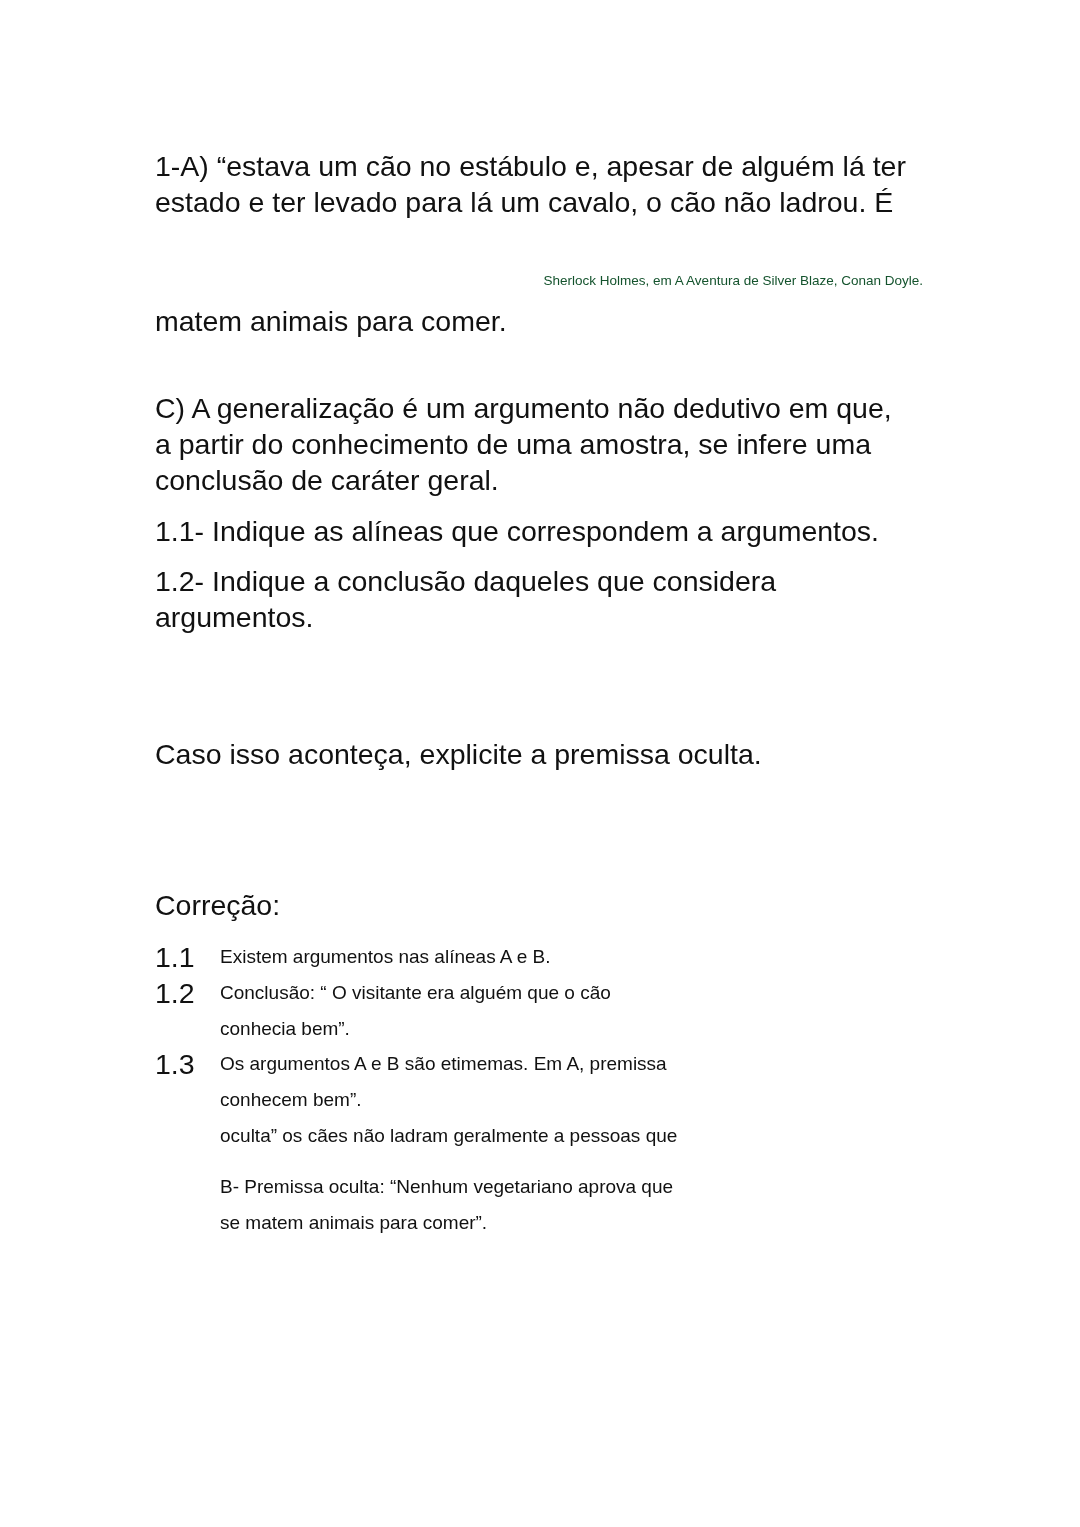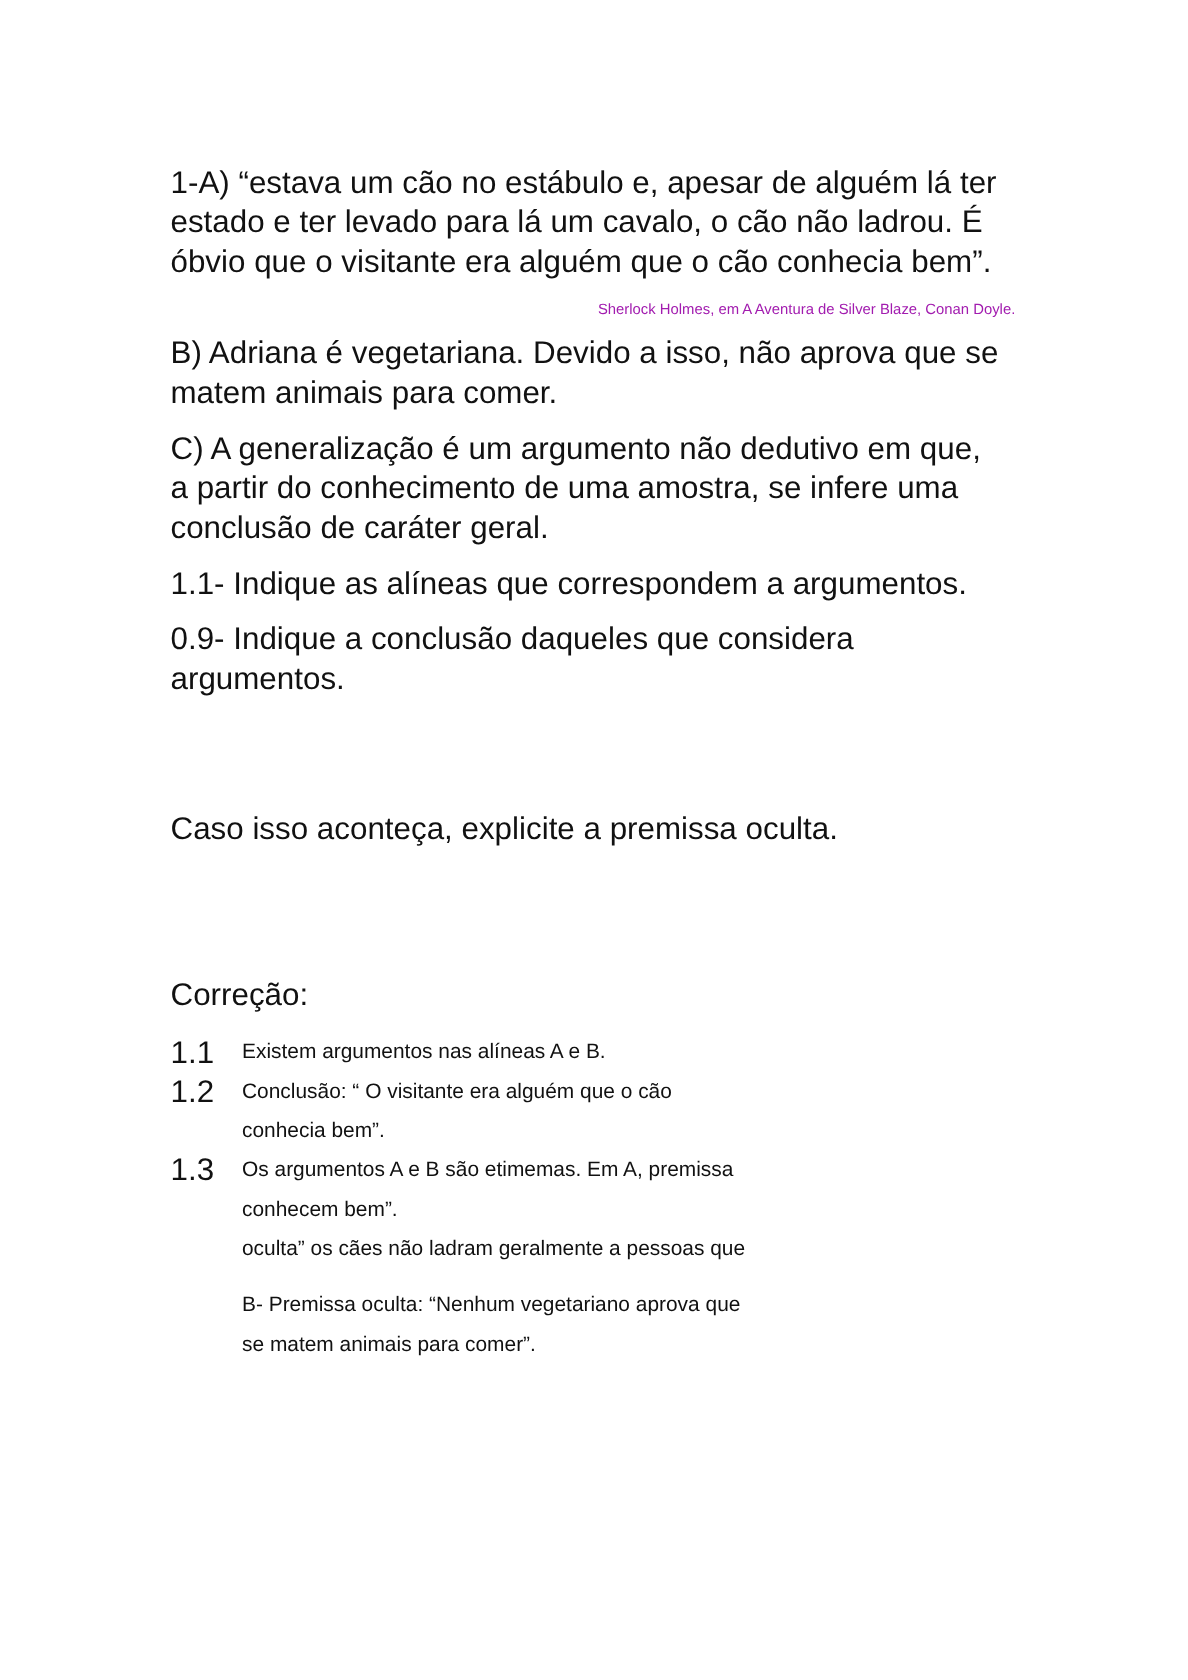--- a/index.html
+++ b/index.html
@@ -29,21 +29,21 @@
       color: #111111;
     }
     .line { display: block; }
     .citation {
       position: absolute;
       right: 157px;
       top: 252px;
       font-size: 13.5px;
       line-height: 18px;
       white-space: nowrap;
-      color: #a21caf;
+      color: #14532d;
     }
     .num {
       position: absolute;
       left: 155px;
       font-size: 28.5px;
       line-height: 36px;
       white-space: nowrap;
     }
     .ans {
       position: absolute;
@@ -54,40 +54,38 @@
     }
   </style>
 </head>
 <body>
 
 <div class="page">
 
   <div class="txt" style="top:128px">
     <span class="line">1-A) “estava um cão no estábulo e, apesar de alguém lá ter</span>
     <span class="line">estado e ter levado para lá um cavalo, o cão não ladrou. É</span>
-    <span class="line">óbvio que o visitante era alguém que o cão conhecia bem”.</span>
   </div>
   <div class="citation">Sherlock Holmes, em A Aventura de Silver Blaze, Conan Doyle.</div>
 
   <div class="txt" style="top:283px">
-    <span class="line">B) Adriana é vegetariana. Devido a isso, não aprova que se</span>
     <span class="line">matem animais para comer.</span>
   </div>
 
   <div class="txt" style="top:370px">
     <span class="line">C) A generalização é um argumento não dedutivo em que,</span>
     <span class="line">a partir do conhecimento de uma amostra, se infere uma</span>
     <span class="line">conclusão de caráter geral.</span>
   </div>
 
   <div class="txt" style="top:493px">
     <span class="line">1.1- Indique as alíneas que correspondem a argumentos.</span>
   </div>
   <div class="txt" style="top:543px">
-    <span class="line">0.9- Indique a conclusão daqueles que considera</span>
+    <span class="line">1.2- Indique a conclusão daqueles que considera</span>
     <span class="line">argumentos.</span>
   </div>
   <div class="txt" style="top:716px">
     <span class="line">Caso isso aconteça, explicite a premissa oculta.</span>
   </div>
 
   <div class="txt" style="top:867px">Correção:</div>
 
   <div class="num" style="top:919px">1.1</div>
   <div class="ans" style="top:919px">

